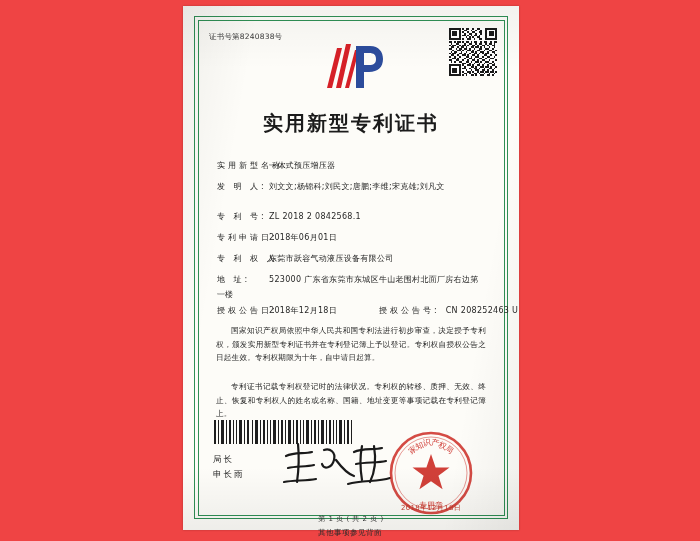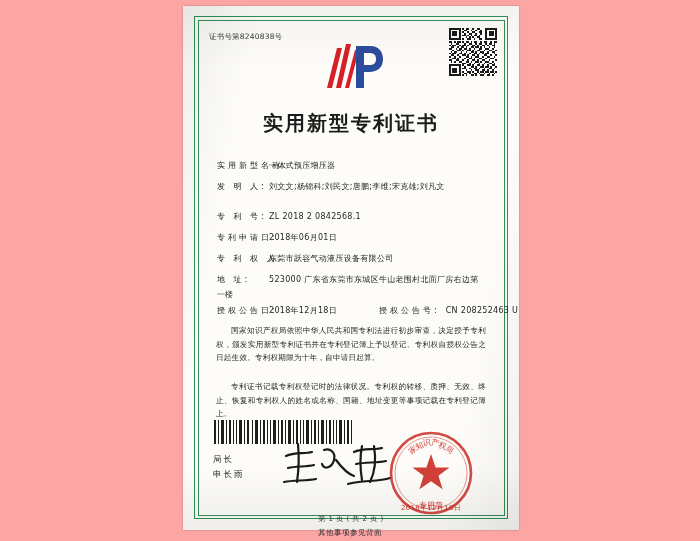--- a/index.html
+++ b/index.html
@@ -11,21 +11,21 @@
     width: 700px;
     height: 541px;
     font-family: "DejaVu Sans", "Liberation Sans", sans-serif;
     overflow: hidden;
   }
 
   #page {
     position: relative;
     width: 700px;
     height: 541px;
-    background: #fca5a5;
+    background: #ef4444;
   }
 
   
   #sheet {
     position: absolute;
     left: 183px;
     top: 6px;
     width: 336px;
     height: 524px;
     background: #fdfcf8;

